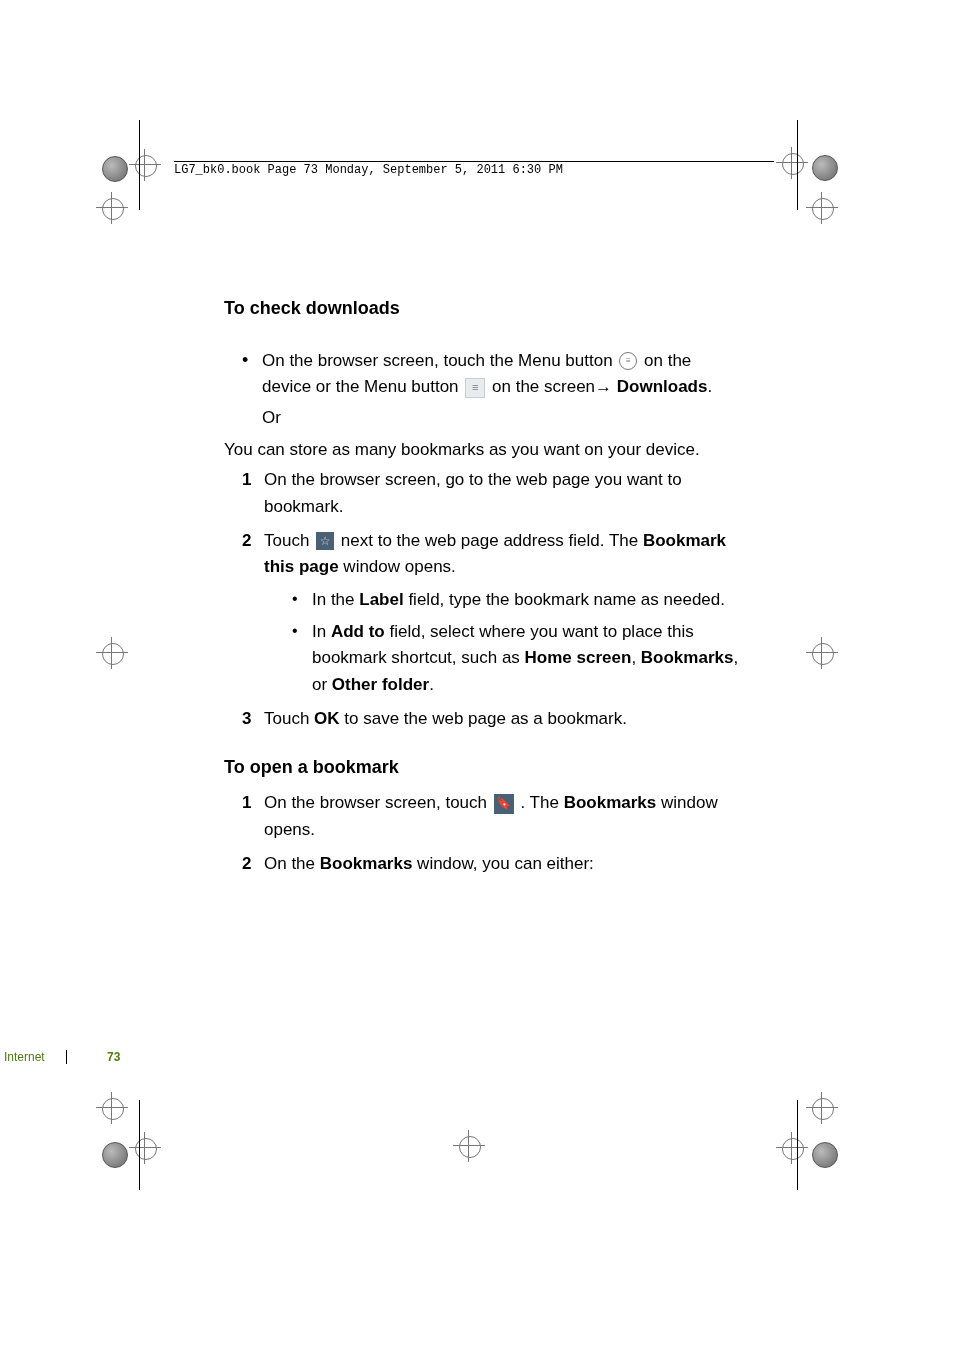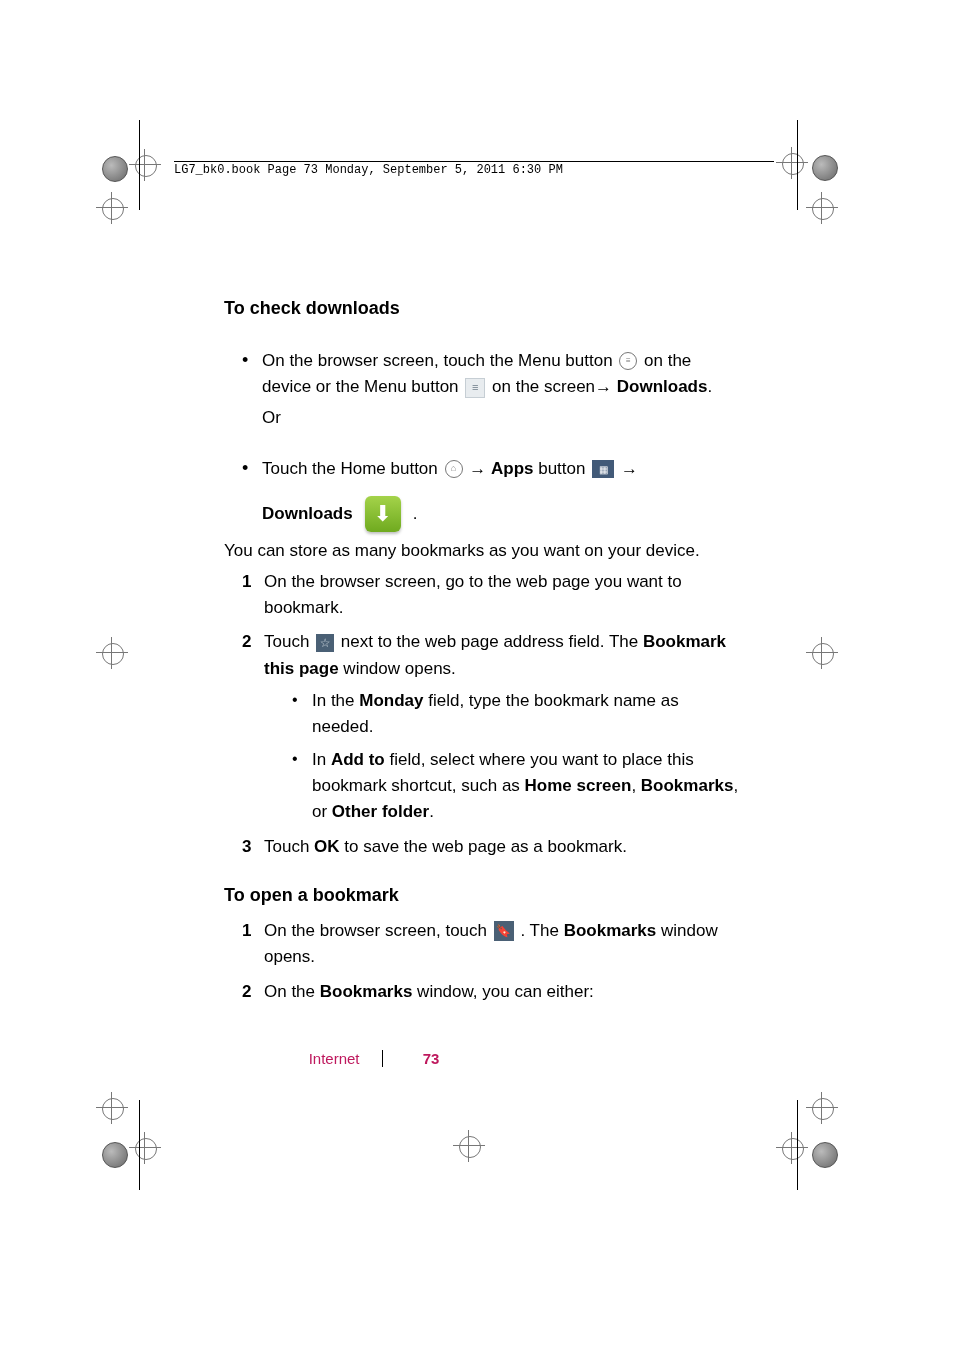--- a/index.html
+++ b/index.html
@@ -201,23 +201,23 @@
   }
   .arrow {
     font-family: Arial, sans-serif;
   }
 
   .footer {
     position: absolute;
     left: 0;
     top: 1050px;
     width: 740px;
-    text-align: center;
-    font-size: 15px;
-    color: #be185d;
+    text-align: left;
+    font-size: 12px;
+    color: #4d7c0f;
   }
   .footer .sep {
     border-left: 1px solid #000;
     margin: 0 18px;
     padding-left: 0;
   }
   .footer .pg {
     font-weight: 700;
     margin-left: 22px;
   }
@@ -303,49 +303,36 @@
     <ul class="bul">
       <li>
         <span>On the browser screen, touch the Menu button </span>
         <span class="icon icon-menu-ring">≡</span>
         <span> on the device or the Menu button </span>
         <span class="icon icon-menu-sq">≡</span>
         <span> on the screen</span><span class="arrow">→</span>
         <span class="bold">Downloads</span><span>.</span>
         <div style="margin-top:4px;">Or</div>
       </li>
-      <li>
-        <span>Touch the Home button </span>
-        <span class="icon icon-home-ring">⌂</span>
-        <span class="arrow">→</span>
-        <span class="bold">Apps</span><span> button </span>
-        <span class="icon icon-apps">▦</span>
-        <span class="arrow">→</span>
-        <div style="margin-top:14px; display:flex; align-items:center; gap:10px;">
-          <span class="bold">Downloads</span>
-          <span class="icon icon-dl">⬇</span>
-          <span>.</span>
-        </div>
-      </li>
     </ul>
 
     <div>You can store as many bookmarks as you want on your device.</div>
 
 
     <ol class="num">
       <li>On the browser screen, go to the web page you want to bookmark.</li>
       <li>
         <span>Touch </span>
         <span class="icon icon-star">☆</span>
         <span> next to the web page address field. The </span>
         <span class="bold">Bookmark this page</span>
         <span> window opens.</span>
         <ul class="sub">
           <li>
-            <span>In the </span><span class="bold">Monday</span><span> field, type the bookmark name as needed.</span>
+            <span>In the </span><span class="bold">Label</span><span> field, type the bookmark name as needed.</span>
           </li>
           <li>
             <span>In </span><span class="bold">Add to</span><span> field, select where you want to place this bookmark shortcut, such as </span><span class="bold">Home screen</span><span>, </span><span class="bold">Bookmarks</span><span>, or </span><span class="bold">Other folder</span><span>.</span>
           </li>
         </ul>
       </li>
       <li>
         <span>Touch </span><span class="bold">OK</span><span> to save the web page as a bookmark.</span>
       </li>
     </ol>

